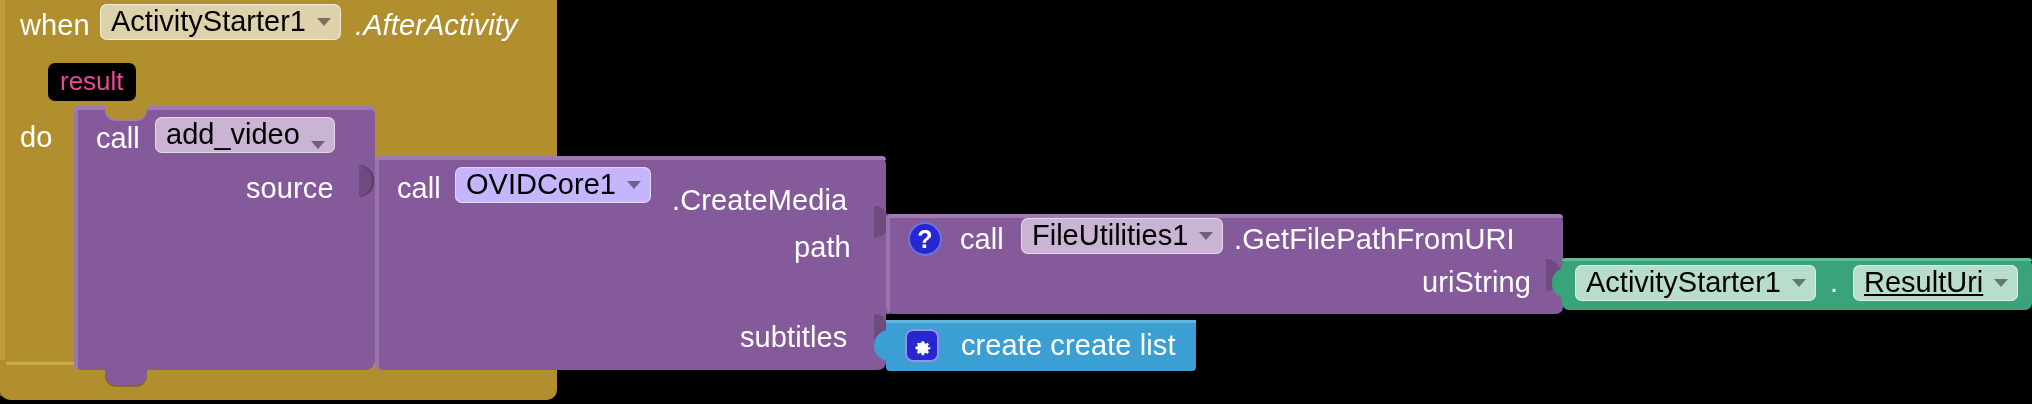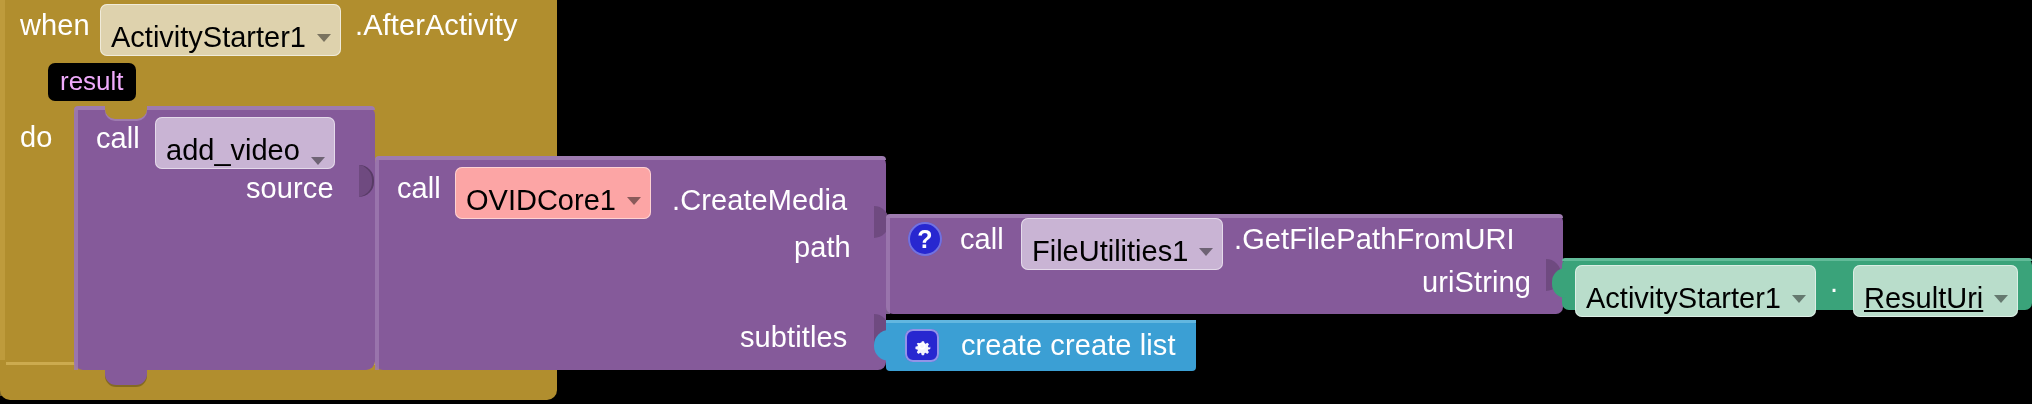--- a/index.html
+++ b/index.html
@@ -31,21 +31,21 @@
     color: #ffffff;
     font-size: 29px;
     line-height: 1;
     white-space: nowrap;
     letter-spacing: 0.1px;
   }
   .field {
     display: inline-flex;
     align-items: center;
     border-radius: 7px;
-    padding: 19px 9px 4px 11px;
+    padding: 3px 9px 4px 11px;
     font-size: 29px;
     line-height: 1;
     color: #000000;
     white-space: nowrap;
   }
   .caret {
     display: inline-block;
     width: 0; height: 0;
     margin-left: 11px;
     margin-right: 1px;
@@ -103,30 +103,30 @@
     opacity: 0.9;
   }
 
   #when-label    { left: 20px;  top: 11px; }
   #event-comp-field {
     position: absolute;
     left: 100px; top: 4px;
     background: #ded2ad;
     box-shadow: inset 0 0 0 1px rgba(255,255,255,0.55);
   }
-  #event-method-label { left: 355px; top: 11px; }
+  #event-method-label { left: 355px; top: 11px; font-style: italic; }
 
   #result-chip {
     position: absolute;
     left: 48px;
     top: 63px;
     background: #000000;
     border-radius: 7px;
     padding: 5px 12px 7px 12px;
-    color: #f0abfc;
+    color: #ec4899;
     font-size: 26px;
     line-height: 1;
     white-space: nowrap;
   }
   #do-label { left: 20px; top: 123px; }
 
   
   #addvideo-block {
     left: 74px;
     top: 106px;
@@ -216,21 +216,21 @@
     position: absolute;
     left: 375px; top: 160px;
     width: 4px; height: 210px;
     background: #9e7bb0;
     opacity: 0.8;
   }
   #createmedia-call-label { left: 397px; top: 174px; }
   #createmedia-field {
     position: absolute;
     left: 455px; top: 167px;
-    background: #fca5a5;
+    background: #c4b5fd;
     box-shadow: inset 0 0 0 1px rgba(255,255,255,0.5);
   }
   #createmedia-method-label { left: 672px; top: 174px; margin-top: 12px; }
   #path-label { left: 794px; top: 233px; }
   #socket-path {
     left: 874px;
     top: 206px;
     background: #6f4a80;
     border-radius: 0 16px 16px 0;
   }

